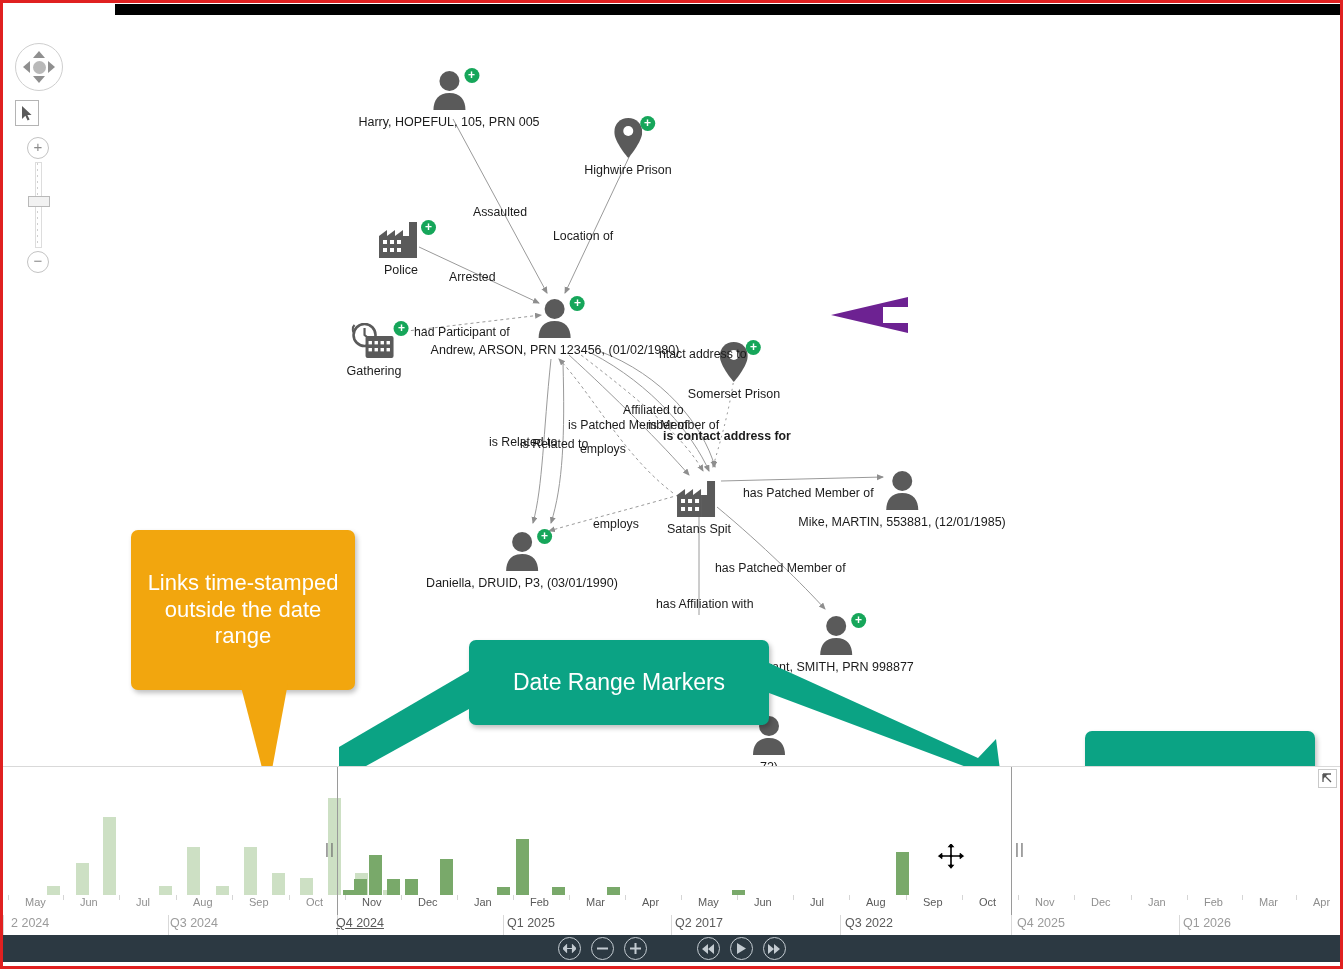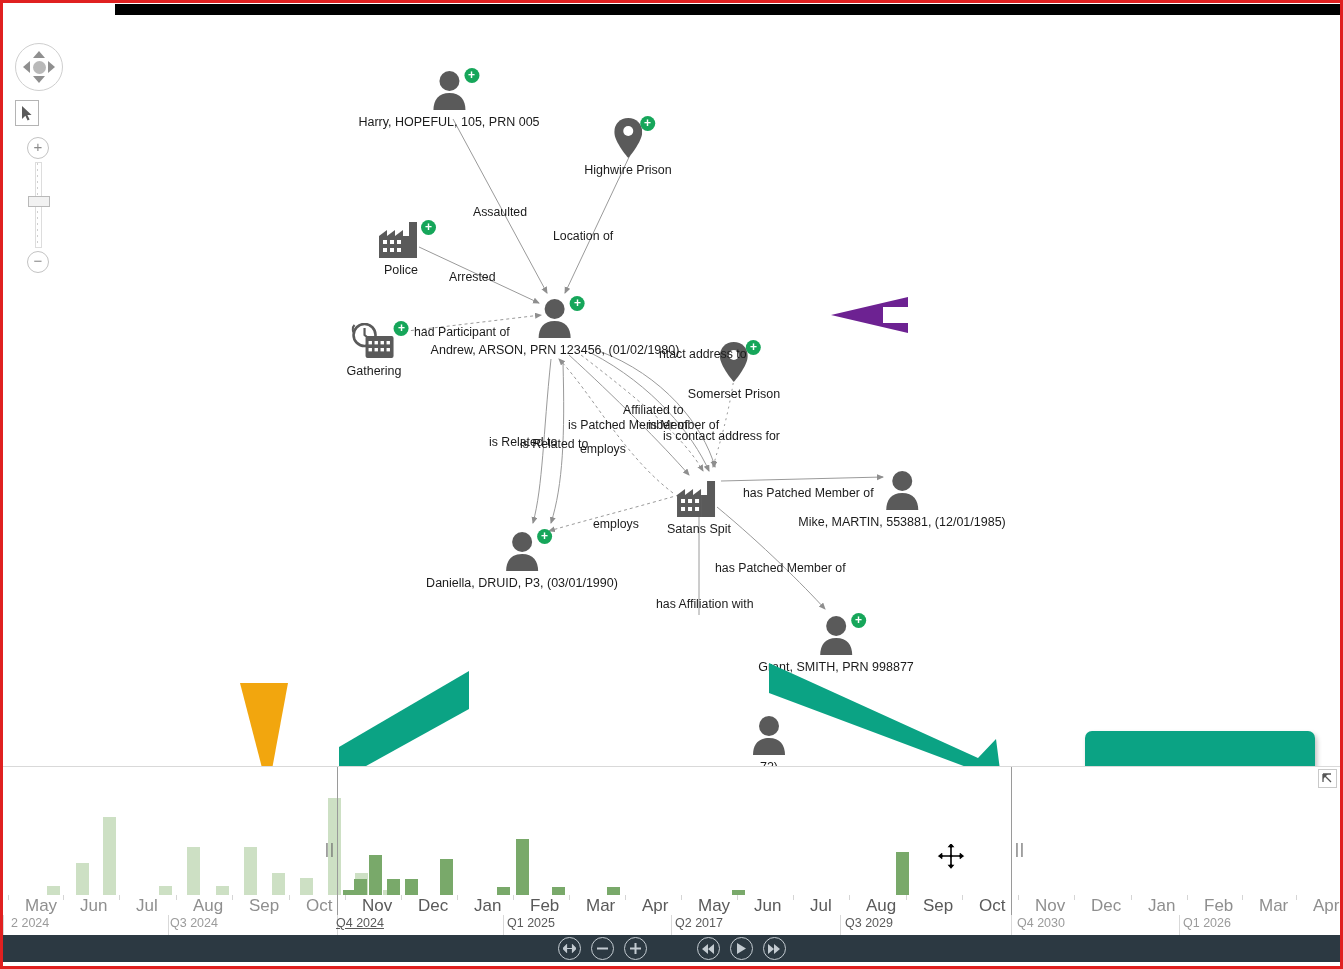--- a/index.html
+++ b/index.html
@@ -42,21 +42,21 @@
   
   .timeline{position:absolute;left:0;top:763px;right:0;height:175px;background:#fff;border-top:1px solid #d9d9d9;overflow:hidden;}
   .tl-plot{position:absolute;left:0;top:0;right:0;height:128px;}
   .bar{position:absolute;bottom:0;width:13px;}
   .bar.out{background:#cde0c4;}
   .bar.in{background:#79a96a;}
   .marker{position:absolute;top:0;bottom:-47px;width:1px;background:#9a9a9a;}
   .grip{position:absolute;width:9px;height:15px;color:#6f6f6f;font-size:15px;line-height:15px;letter-spacing:1px;}
   .axis{position:absolute;left:0;right:0;top:128px;height:47px;}
   .axis .mline{position:absolute;top:0;width:1px;height:5px;background:#d5d5d5;}
-  .axis .mlab{position:absolute;top:1px;font-size:17px;color:#8f8f8f;}
+  .axis .mlab{position:absolute;top:1px;font-size:11px;color:#8f8f8f;}
   .axis .mlab.act{color:#5a5a5a;}
   .axis .qline{position:absolute;top:20px;width:1px;height:27px;background:#d9d9d9;}
   .axis .qlab{position:absolute;top:21px;font-size:12.5px;color:#9b9b9b;}
   .axis .qlab.act{color:#5a5a5a;}
   .axis .base{position:absolute;left:0;right:0;top:46px;height:1px;background:#d9d9d9;}
   .resize-handle{position:absolute;right:3px;top:2px;width:17px;height:17px;border:1px solid #c9c9c9;background:#fff;display:flex;align-items:center;justify-content:center;}
 
   
   .toolbar{position:absolute;left:0;right:0;bottom:4px;height:27px;background:#2c3942;display:flex;align-items:center;justify-content:center;gap:0;}
   .tb-grp{display:flex;align-items:center;}
@@ -200,39 +200,41 @@
 
     <div id="linklabel-layer">
         <div class="linklabel" style="left: 470px; top: 190px;">Assaulted</div>
         <div class="linklabel" style="left: 550px; top: 214px;">Location of</div>
         <div class="linklabel" style="left: 446px; top: 255px;">Arrested</div>
         <div class="linklabel" style="left: 411px; top: 310px;">had Participant of</div>
         <div class="linklabel" style="left: 656px; top: 332px;">ntact address to</div>
         <div class="linklabel" style="left: 620px; top: 388px;">Affiliated to</div>
         <div class="linklabel" style="left: 645px; top: 387px; margin-top: 16px;">is Member of</div>
         <div class="linklabel" style="left: 565px; top: 403px;">is Patched Member of</div>
-        <div class="linklabel" style="left: 660px; top: 414px;">is contact address for</div>
+        <div class="linklabel" style="left: 660px; top: 414px; font-weight: bold;">is contact address for</div>
         <div class="linklabel" style="left: 486px; top: 420px;">is Related to</div>
         <div class="linklabel" style="left: 517px; top: 422px;">is Related to</div>
         <div class="linklabel" style="left: 577px; top: 427px;">employs</div>
         <div class="linklabel" style="left: 740px; top: 471px;">has Patched Member of</div>
         <div class="linklabel" style="left: 590px; top: 502px;">employs</div>
         <div class="linklabel" style="left: 712px; top: 546px;">has Patched Member of</div>
         <div class="linklabel" style="left: 653px; top: 582px;">has Affiliation with</div>
       </div>
 
     <svg width="1337" height="751" style="position:absolute;left:0;top:0;pointer-events:none;">
       <path d="M905,282 L828,300 L905,318 z M880,292 L905,292 L905,308 L880,308 z" fill="#6d2292"></path>
     </svg>
 
 
+    <div class="callout co-orange" style="left:128px;top:515px;width:224px;height:160px;font-size:22px;padding:0 14px;box-sizing:border-box;">Links time-stamped outside the date range</div>
     <svg width="120" height="110" style="position:absolute;left:215px;top:668px;">
       <path d="M22,0 L70,0 L50,108 z" fill="#f2a60e"></path>
     </svg>
 
+    <div class="callout co-teal" style="left:466px;top:625px;width:300px;height:85px;font-size:23px;padding:0 12px;box-sizing:border-box;">Date Range Markers</div>
   </div>
 
   <svg width="1343" height="969" style="position:absolute;left:0;top:0;pointer-events:none;">
     <path d="M466,668 L466,706 L336,778 L336,744 z" fill="#0ba384"></path>
     <path d="M766,690 L766,660 L975,755 L993,736 L1000,790 L948,775 L966,765 z" fill="#0ba384"></path>
     <path d="M1090,800 L1090,760 L1000,855 L1028,820 z" fill="#0ba384"></path>
   </svg>
 
   <div class="callout co-teal" style="left:1082px;top:728px;width:230px;height:95px;font-size:23px;padding:0 12px;box-sizing:border-box;">Drag the Time-line</div>
 
@@ -325,22 +327,22 @@
         <div class="qline" style="left: 500px;"></div>
         <div class="qline" style="left: 668px;"></div>
         <div class="qline" style="left: 837px;"></div>
         <div class="qline" style="left: 1008px;"></div>
         <div class="qline" style="left: 1176px;"></div>
         <div class="qlab" style="left: 8px;">2  2024</div>
         <div class="qlab" style="left: 167px;">Q3  2024</div>
         <div class="qlab act" style="left: 333px; text-decoration: underline;">Q4  2024</div>
         <div class="qlab act" style="left: 504px;">Q1  2025</div>
         <div class="qlab act" style="left: 672px;">Q2  2017</div>
-        <div class="qlab act" style="left: 842px;">Q3  2029</div>
-        <div class="qlab" style="left: 1014px;">Q4  2030</div>
+        <div class="qlab act" style="left: 842px;">Q3  2022</div>
+        <div class="qlab" style="left: 1014px;">Q4  2025</div>
         <div class="qlab" style="left: 1180px;">Q1  2026</div>
       </div>
 
     <div class="resize-handle">
       <svg width="11" height="11" viewBox="0 0 11 11">
         <path d="M1 1 L9 1 M1 1 L1 9 M1 1 L9 9" stroke="#555" stroke-width="1.3" fill="none"></path>
         <path d="M1 1 L6 1 L1 6 z" fill="#555"></path>
       </svg>
     </div>
   </div>

